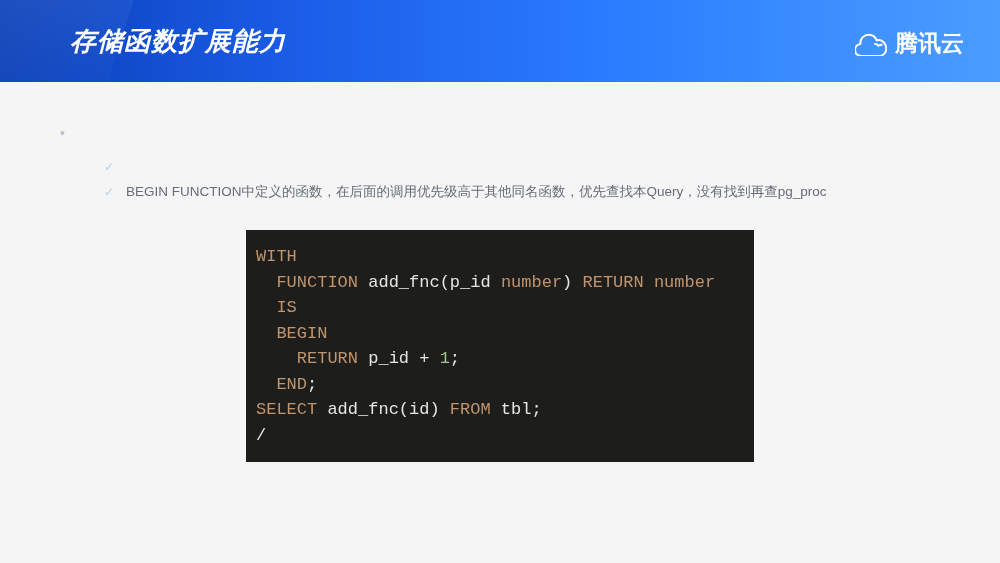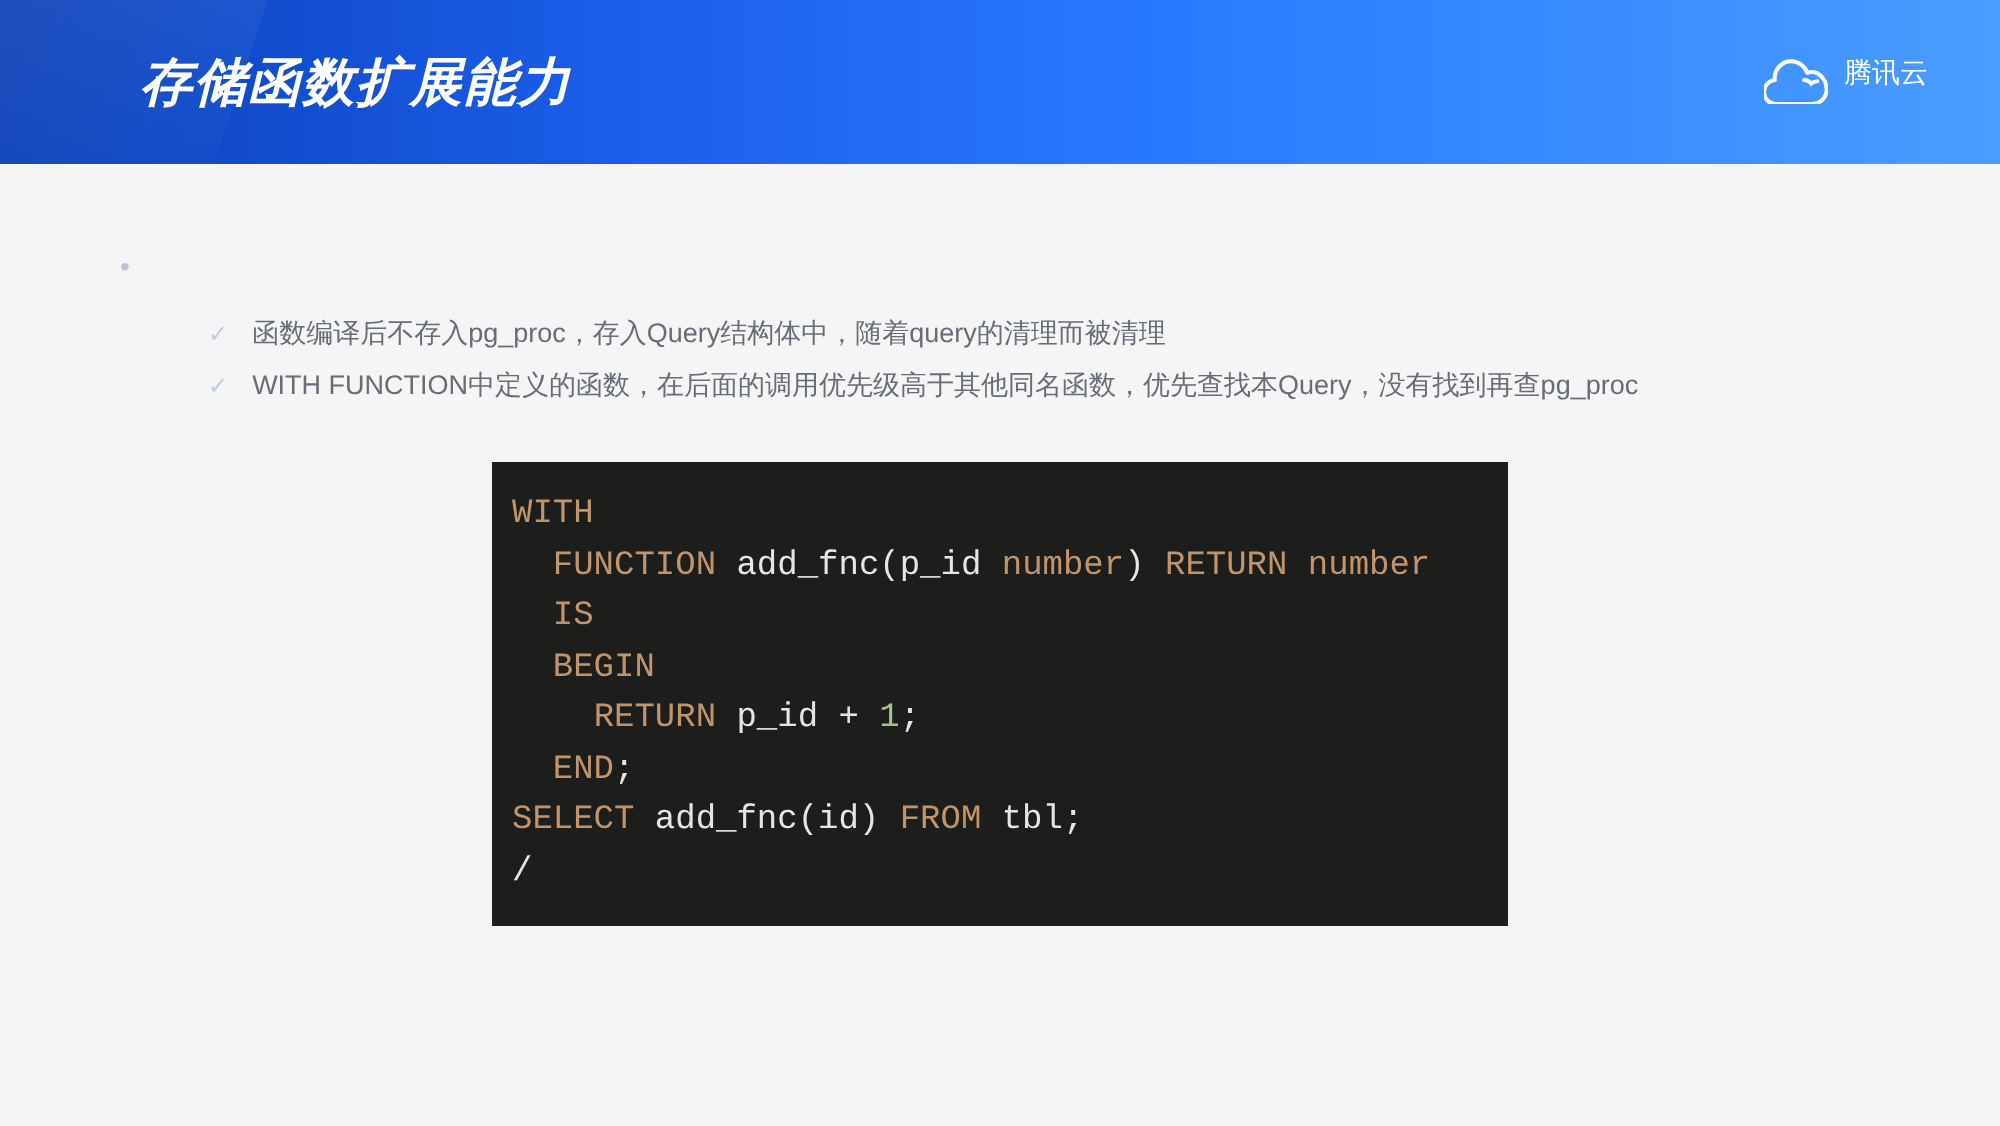--- a/index.html
+++ b/index.html
@@ -31,24 +31,24 @@
     font-size: 26px;
     font-style: italic;
     font-weight: 700;
     letter-spacing: 1px;
   }
   .brand {
     position: absolute;
     right: 36px;
     top: 28px;
     display: flex;
-    align-items: flex-start;
+    align-items: center;
     color: #fff;
-    font-size: 14px;
-    font-weight: 400;
+    font-size: 23px;
+    font-weight: 700;
   }
   .brand-icon { margin-right: 8px; display: inline-flex; }
   .brand-icon svg { width: 32px; height: 24px; }
 
   .content {
     padding: 44px 60px 0 60px;
   }
   .section-heading {
     display: flex;
     align-items: baseline;
@@ -119,25 +119,24 @@
 
 <div class="content">
 
   <div class="section-heading">
     <span class="dot">•</span>
   </div>
 
   <div class="bullets">
     <div class="bullet-row">
       <span class="check">✓</span>
-      <span>函数编译后不存入pg_proc，存入Query结构体中，随着query的清理而被清理</span>
     </div>
     <div class="bullet-row">
       <span class="check">✓</span>
-      <span>WITH FUNCTION中定义的函数，在后面的调用优先级高于其他同名函数，优先查找本Query，没有找到再查pg_proc</span>
+      <span>BEGIN FUNCTION中定义的函数，在后面的调用优先级高于其他同名函数，优先查找本Query，没有找到再查pg_proc</span>
     </div>
   </div>
 
   <div class="code-block"><span class="kw">WITH</span>
 <span>  </span><span class="kw">FUNCTION</span> <span class="func">add_fnc</span><span class="id">(p_id </span><span class="type">number</span><span class="id">) </span><span class="kw">RETURN</span><span> </span><span class="type">number</span>
 <span>  </span><span class="kw">IS</span>
 <span>  </span><span class="kw">BEGIN</span>
 <span>    </span><span class="kw">RETURN</span><span class="id"> p_id </span><span class="op">+</span><span> </span><span class="num">1</span><span class="id">;</span>
 <span>  </span><span class="kw">END</span><span class="id">;</span>
 <span class="kw">SELECT</span><span class="id"> add_fnc(id) </span><span class="kw">FROM</span><span class="id"> tbl;</span>

